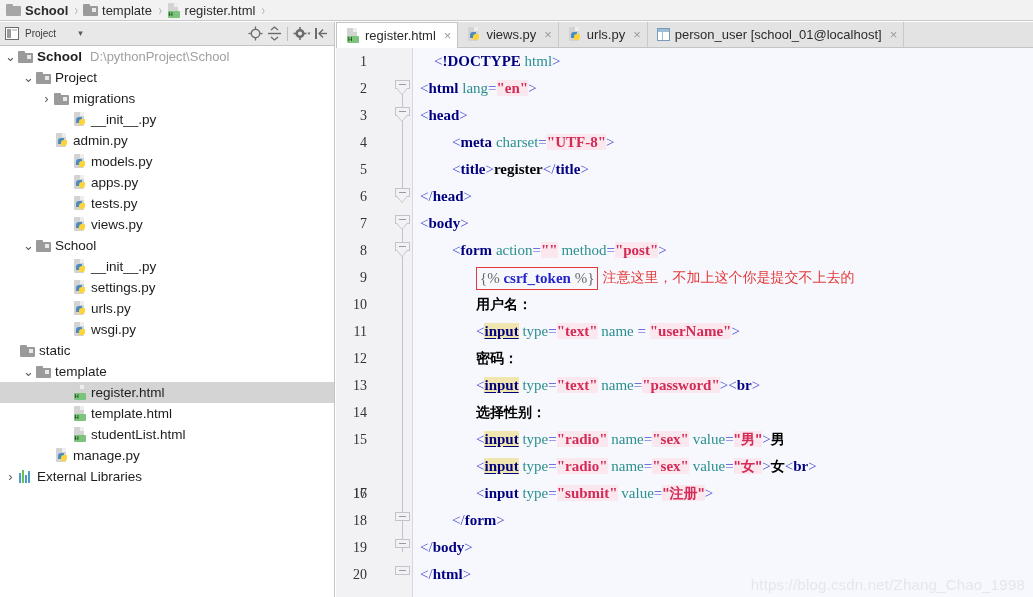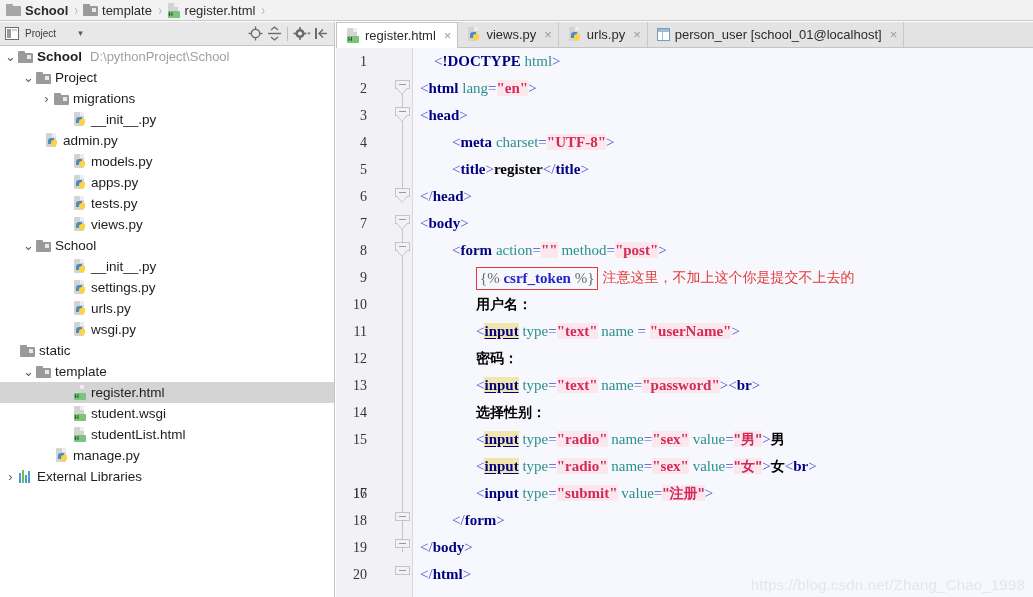--- a/index.html
+++ b/index.html
@@ -360,21 +360,21 @@
         <span class="ico">
           <span class="py">
             <span class="pg"></span>
             <span class="pf"></span>
             <span class="s1"></span>
             <span class="s2"></span>
           </span>
         </span>
         <span class="txt">__init__.py</span>
       </div>
-      <div class="node" style="padding-left: 30px;">
+      <div class="node" style="padding-left: 40px;">
         <span class="arrow none"></span>
         <span class="ico">
           <span class="py">
             <span class="pg"></span>
             <span class="pf"></span>
             <span class="s1"></span>
             <span class="s2"></span>
           </span>
         </span>
         <span class="txt">admin.py</span>
@@ -523,21 +523,21 @@
       <div class="node" style="padding-left: 58px;">
         <span class="arrow none"></span>
         <span class="ico">
           <span class="ht">
             <span class="pg"></span>
             <span class="pf"></span>
             <span class="tag"></span>
             <span class="h">H</span>
           </span>
         </span>
-        <span class="txt">student.wsgi</span>
+        <span class="txt">template.html</span>
       </div>
       <div class="node" style="padding-left: 58px;">
         <span class="arrow none"></span>
         <span class="ico">
           <span class="ht">
             <span class="pg"></span>
             <span class="pf"></span>
             <span class="tag"></span>
             <span class="h">H</span>
           </span>

